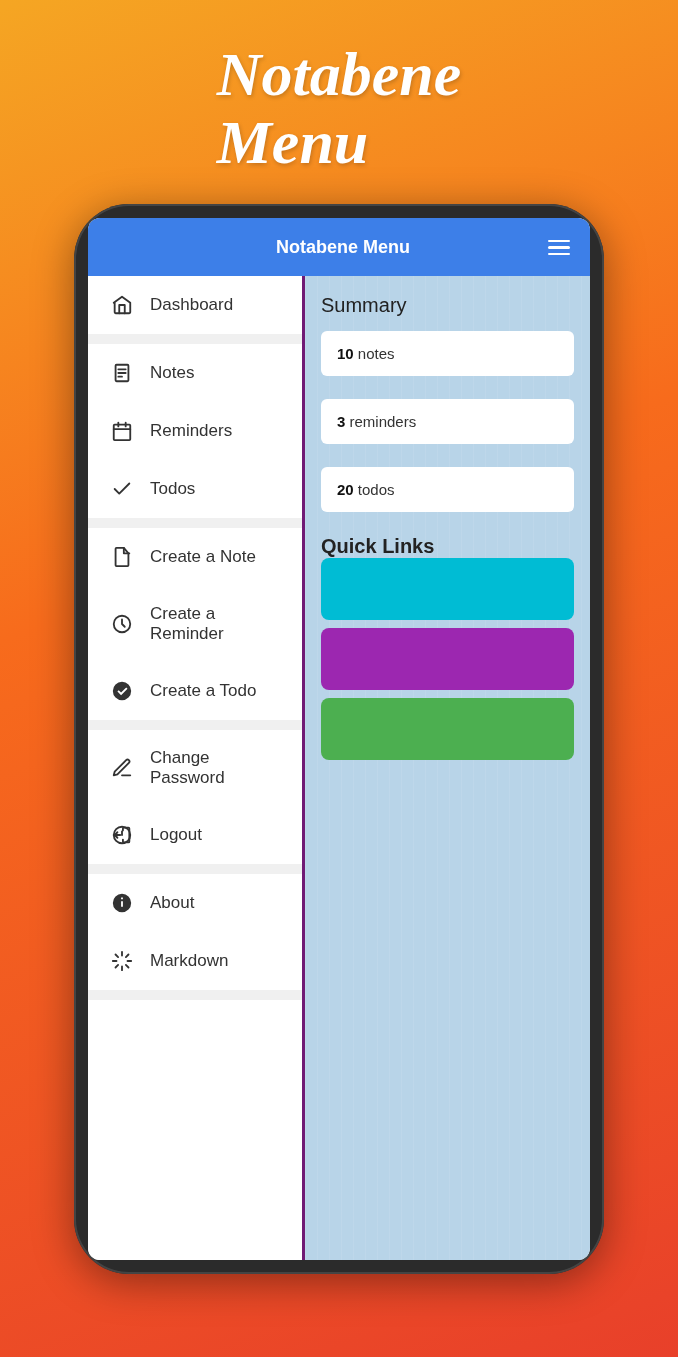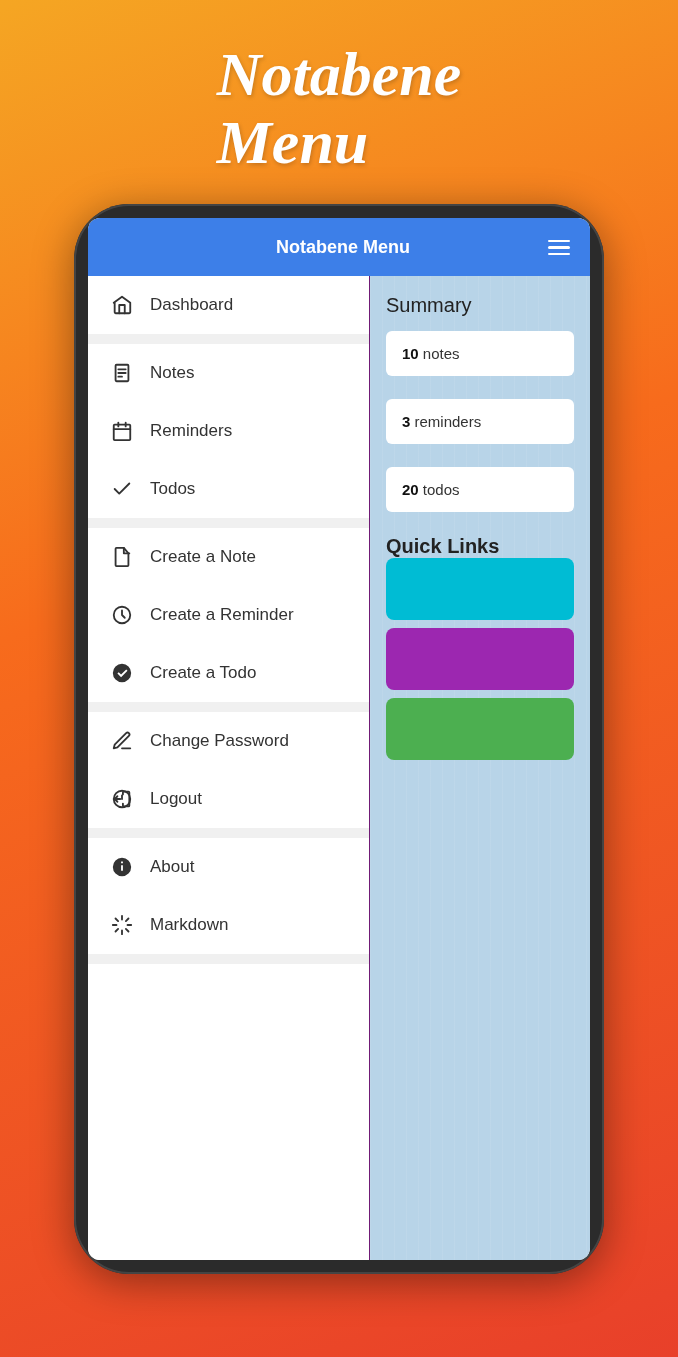--- a/index.html
+++ b/index.html
@@ -86,25 +86,25 @@
     }
 
     .phone-body {
       display: flex;
       flex: 1;
       overflow: hidden;
     }
 
     
     .sidebar {
-      width: 282px;
+      width: 217px;
       background: white;
       flex-shrink: 0;
       overflow-y: auto;
-      border-right: 1px solid #701a75;
+      border-right: 3px solid #701a75;
     }
 
     .menu-item {
       display: flex;
       align-items: center;
       padding: 18px 20px;
       cursor: pointer;
       border-bottom: none;
     }
 

